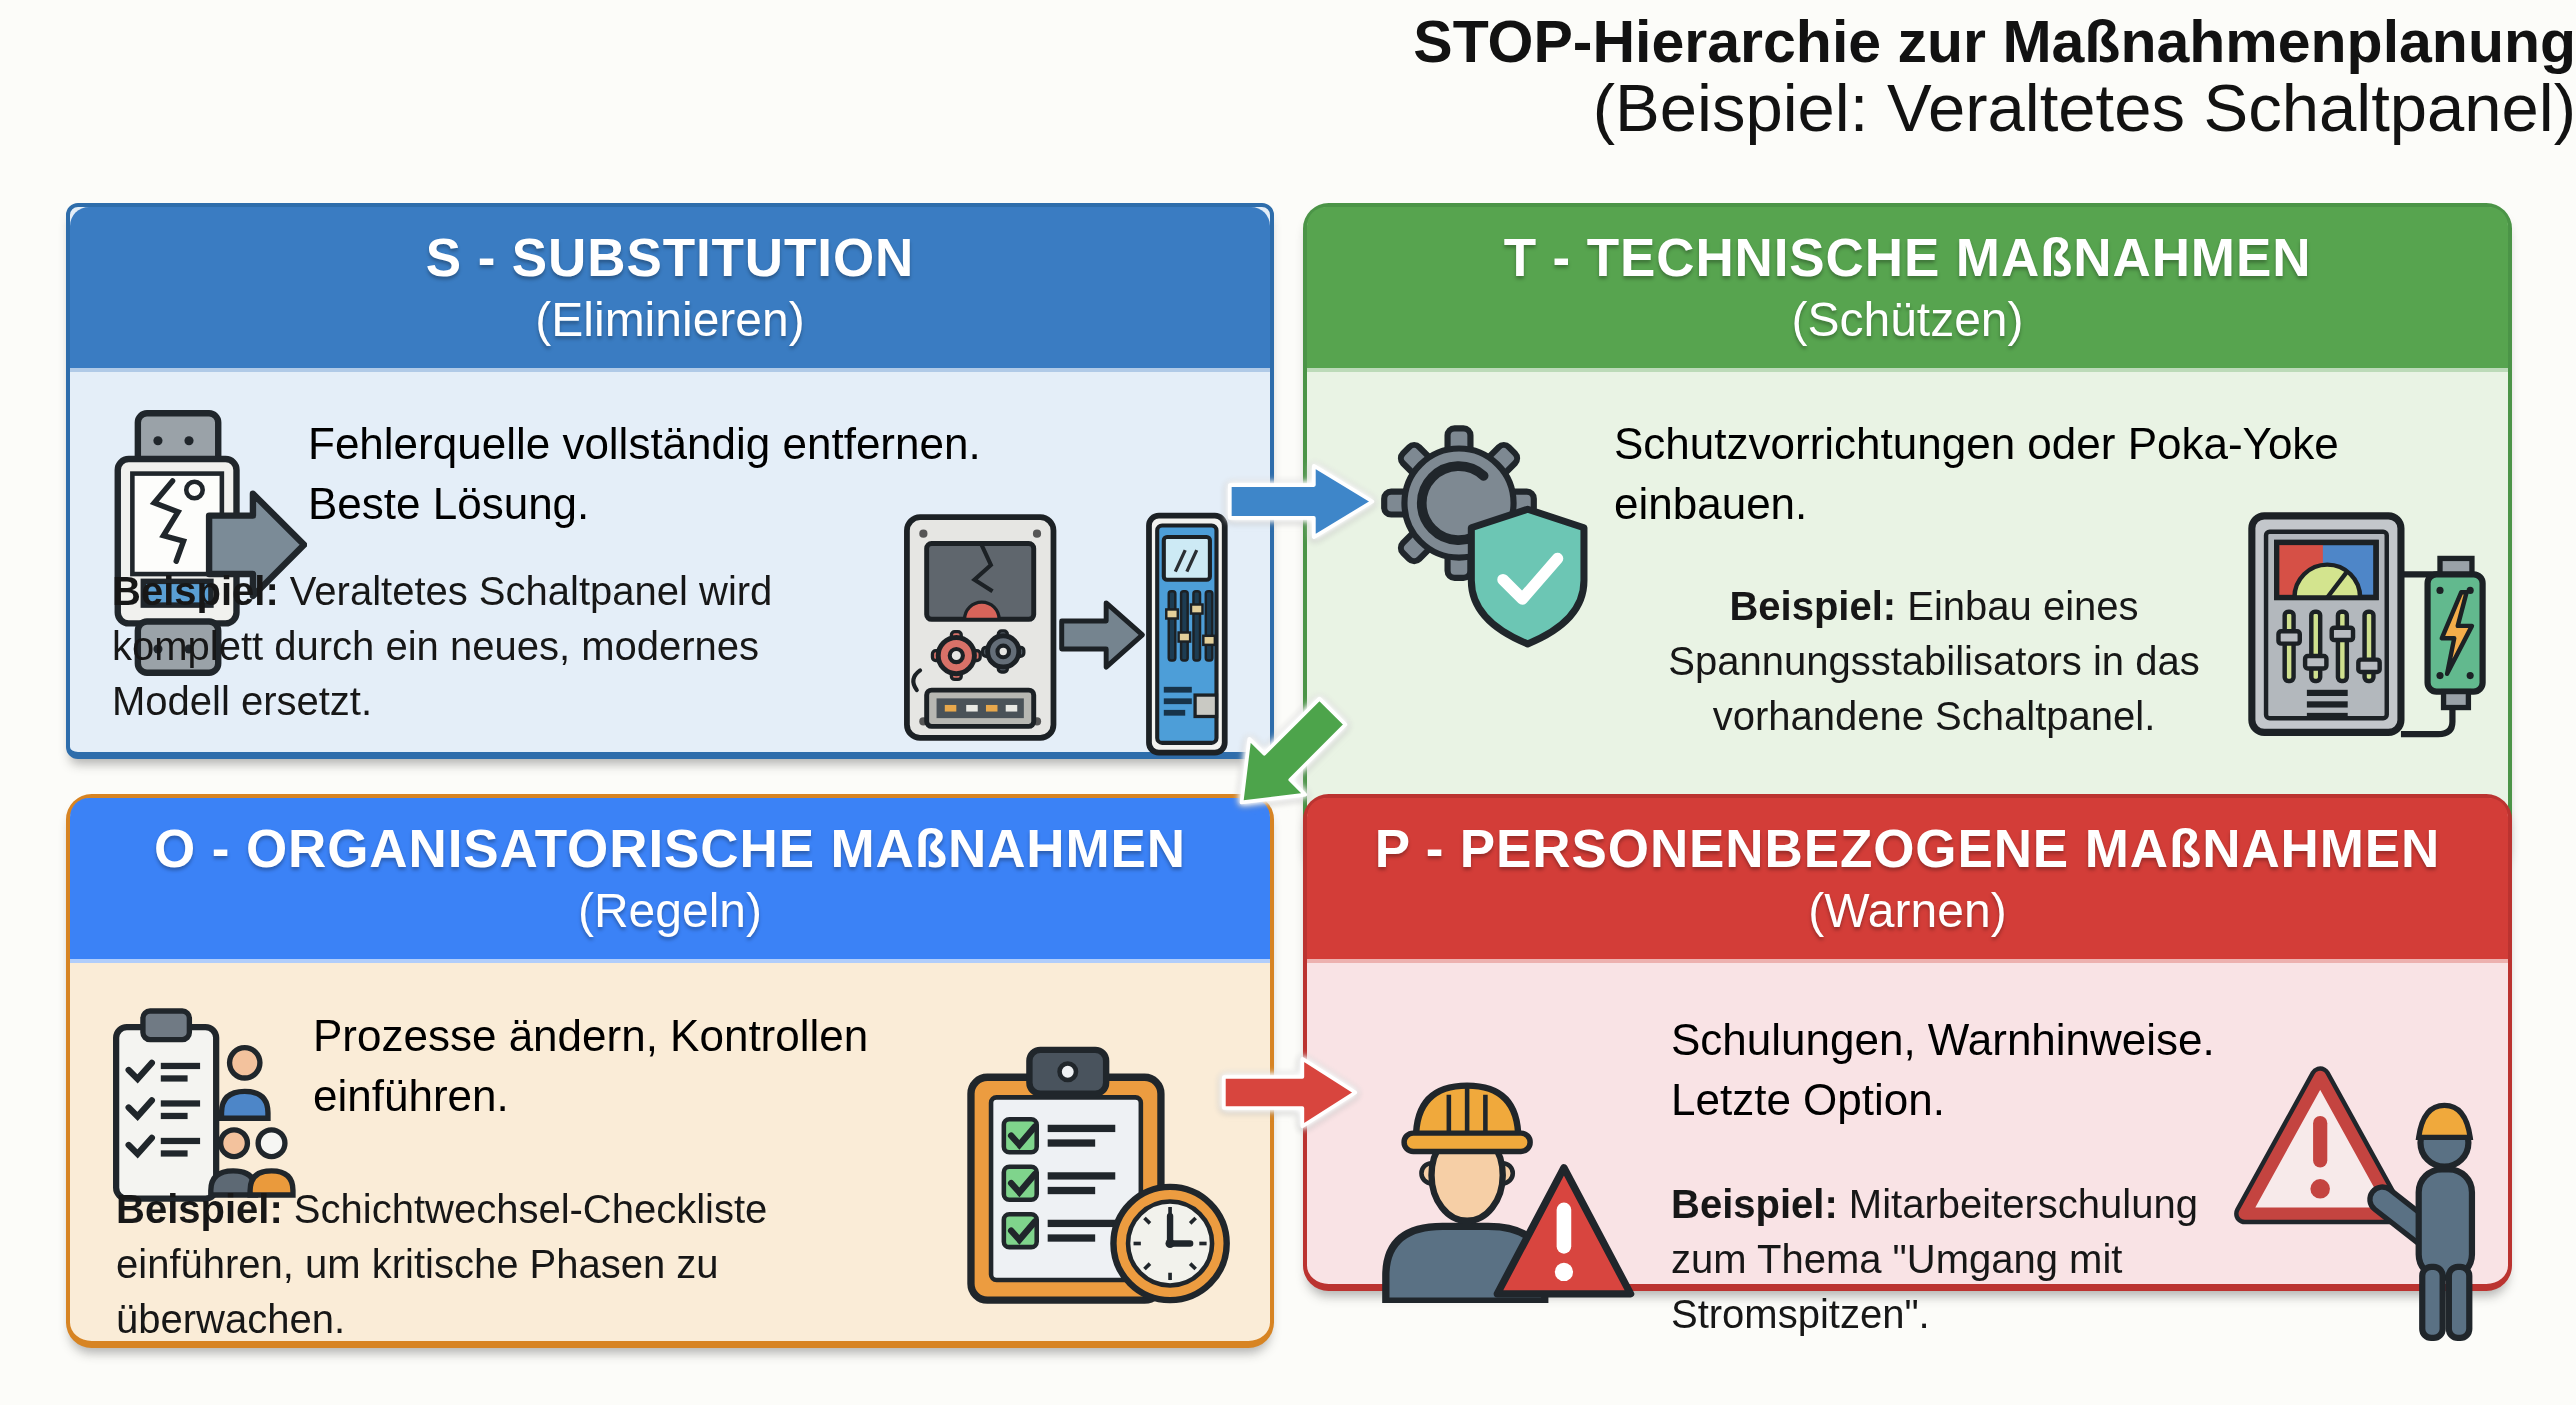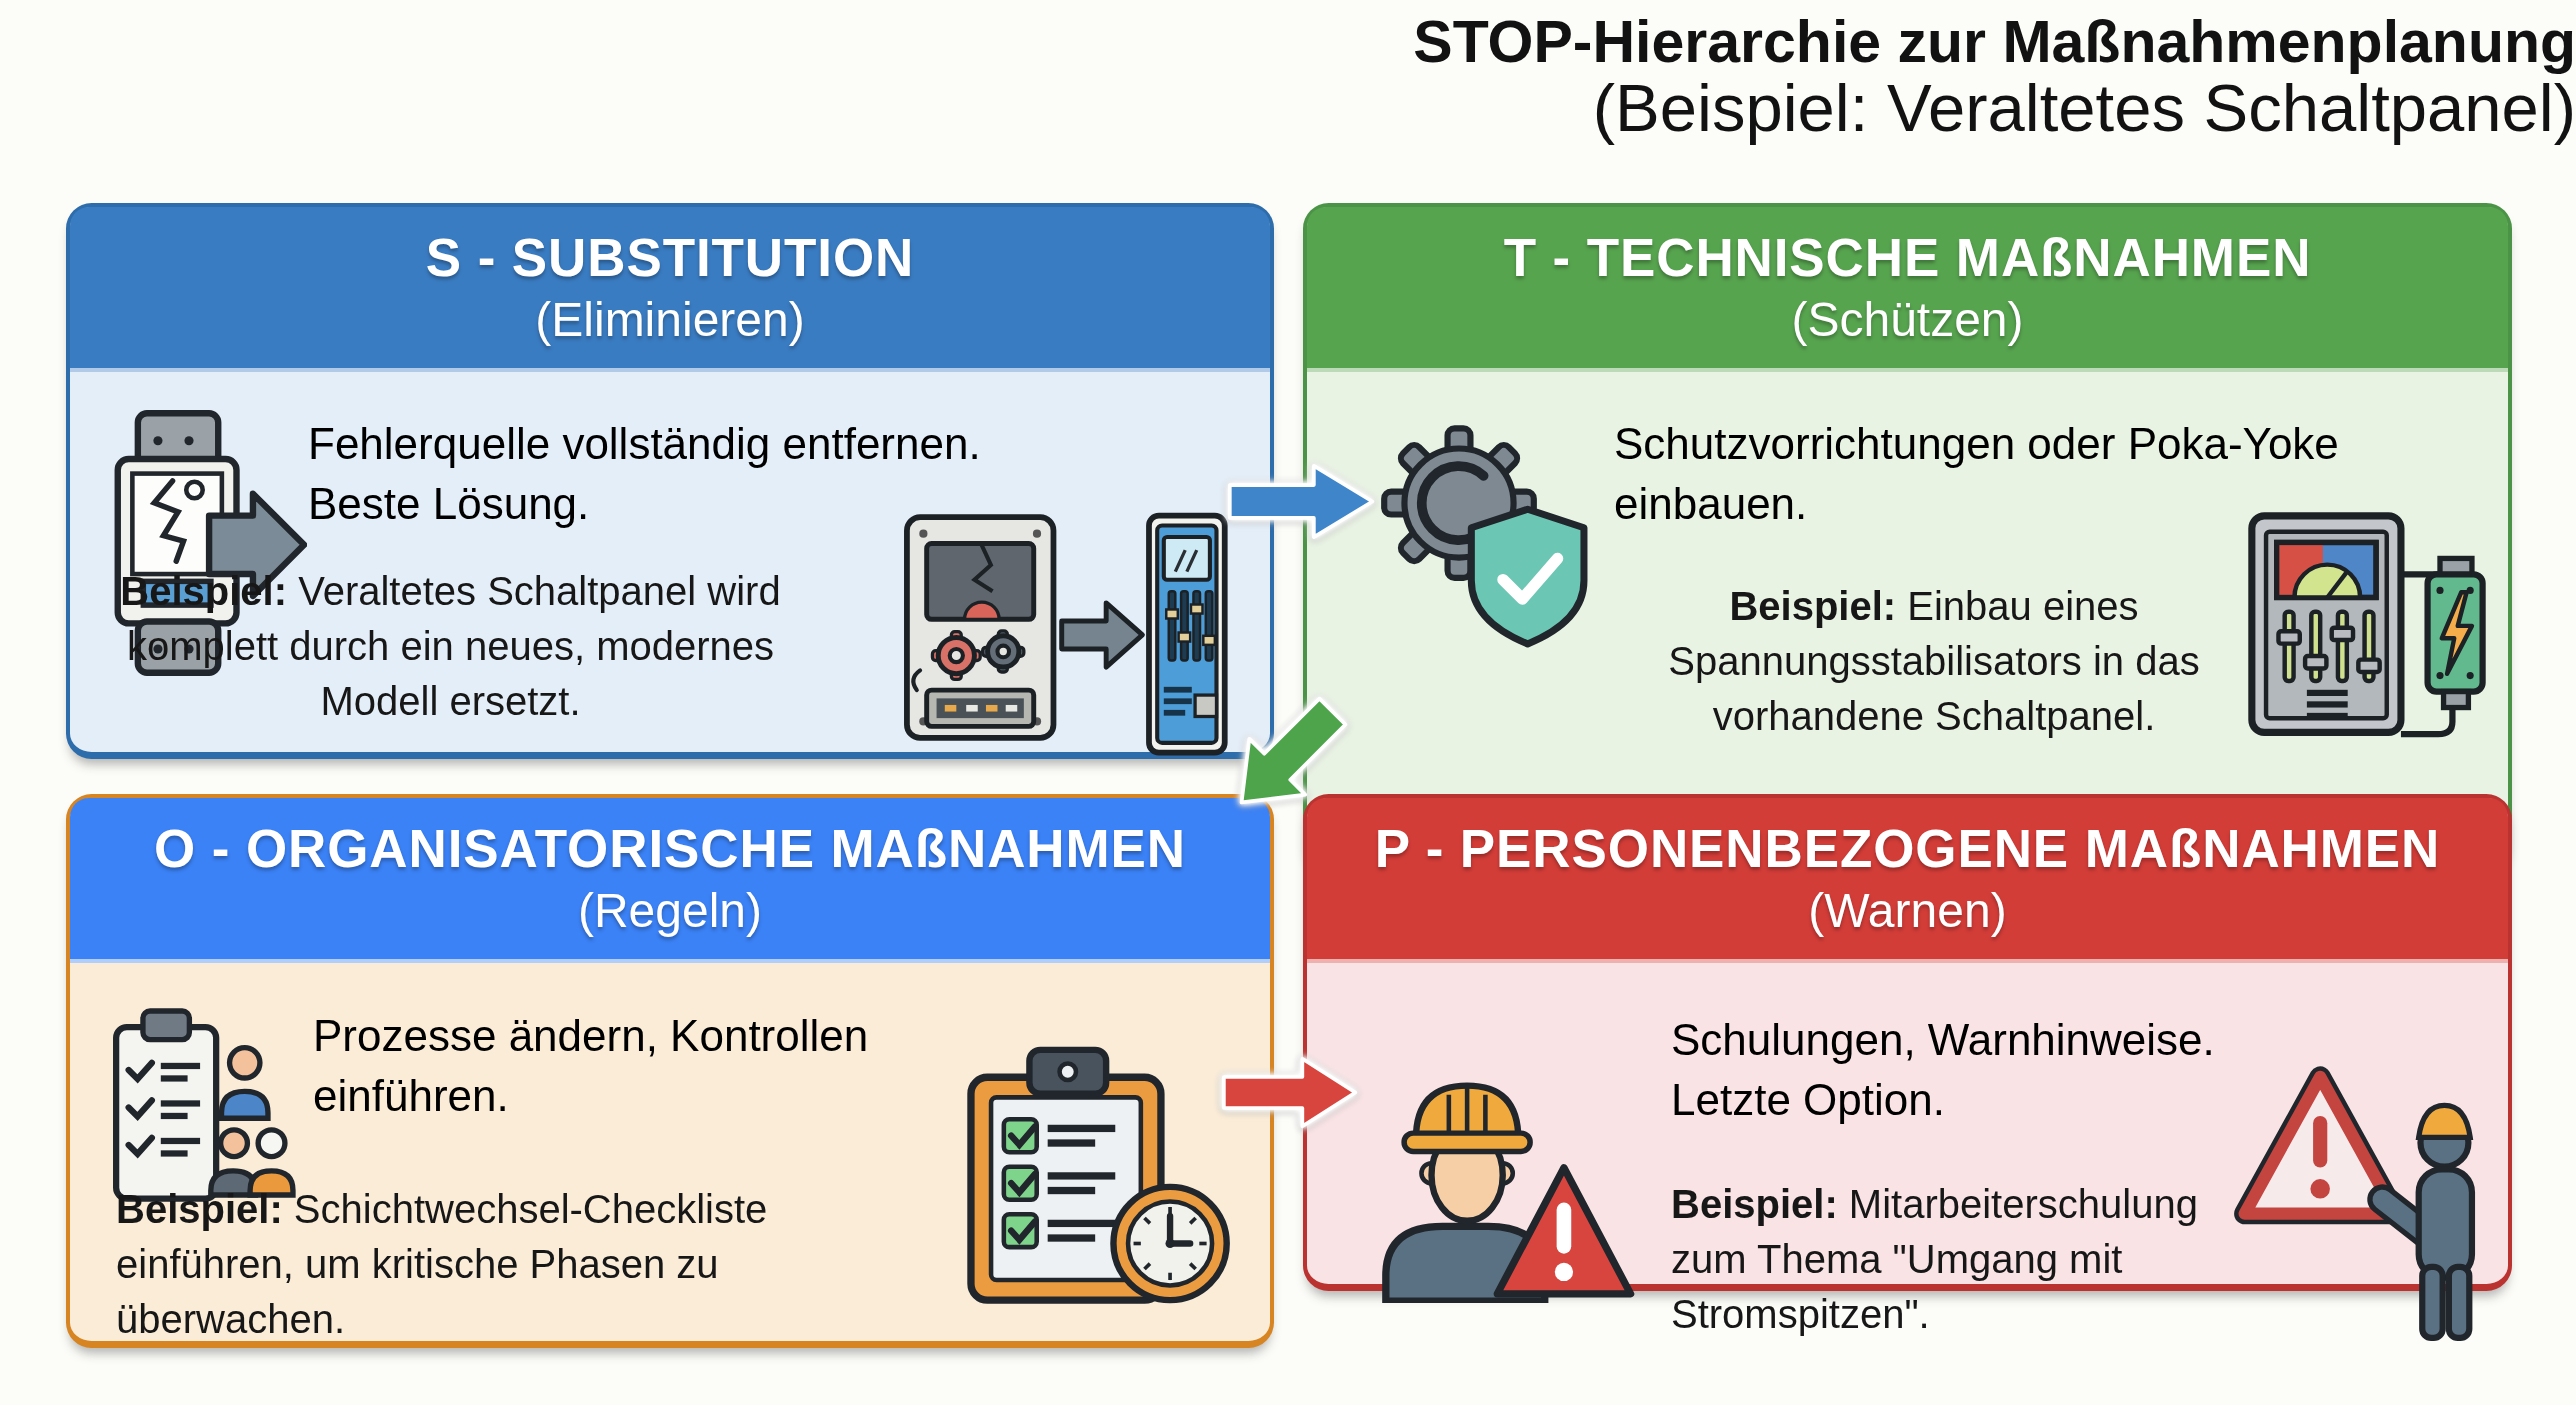--- a/index.html
+++ b/index.html
@@ -33,21 +33,21 @@
 </head>
 <body>
 
 <div class="page">
 
   <div class="title-block">
     <div class="title-line1">STOP-Hierarchie zur Maßnahmenplanung</div>
     <div class="title-line2">(Beispiel: Veraltetes Schaltpanel)</div>
   </div>
 
-  <div class="panel" style="left: 66px; top: 203px; width: 1208px; height: 556px; background-color: rgb(228, 238, 248); border-color: rgb(46, 109, 171);">
+  <div class="panel" style="left: 66px; top: 203px; width: 1208px; height: 556px; background-color: rgb(228, 238, 248); border-color: rgb(46, 109, 171); border-radius: 12px;">
     <div class="panel-header" style="background-color: rgb(58, 124, 194);">
       <div class="panel-header-line1">S - SUBSTITUTION</div>
       <div class="panel-header-line2">(Eliminieren)</div>
     </div>
 
     <div class="abs" style="left:22px; top:199px; width:215px; height:274px;">
       <svg width="215" height="274" viewBox="0 0 235 300">
         <rect x="50" y="8" width="88" height="58" rx="10" fill="#9aa2a8" stroke="#20262b" stroke-width="7"></rect>
         <circle cx="72" cy="38" r="5" fill="#20262b"></circle>
           <circle cx="106" cy="38" r="5" fill="#20262b"></circle>
@@ -61,21 +61,21 @@
           <circle cx="106" cy="266" r="5" fill="#20262b"></circle>
         <polygon points="128,120 176,120 176,96 232,152 176,208 176,184 128,184" fill="#7b8b97" stroke="#20262b" stroke-width="7" stroke-linejoin="round"></polygon>
       </svg>
     </div>
 
     <div class="main-text" style="left:238px; top:207px;">
       <span>Fehlerquelle vollständig entfernen.</span>
       <span>Beste Lösung.</span>
     </div>
 
-    <p class="beispiel" style="left:42px; top:357px; width:677px;text-align:center;">
+    <p class="beispiel" style="left:42px; top:357px; width:677px;">
       <strong>Beispiel:</strong>
       <span>Veraltetes Schaltpanel wird komplett durch ein neues, modernes Modell ersetzt.</span>
     </p>
 
     <div class="abs" style="left:828px; top:302px; width:334px; height:247px;">
       <svg width="334" height="247" viewBox="0 0 400 300">
         <rect x="8" y="10" width="178" height="268" rx="16" fill="#e6e6e3" stroke="#1c2125" stroke-width="7"></rect>
         <circle cx="28" cy="30" r="5" fill="#555"></circle>
           <circle cx="166" cy="30" r="5" fill="#555"></circle>
         <circle cx="28" cy="258" r="5" fill="#555"></circle>

